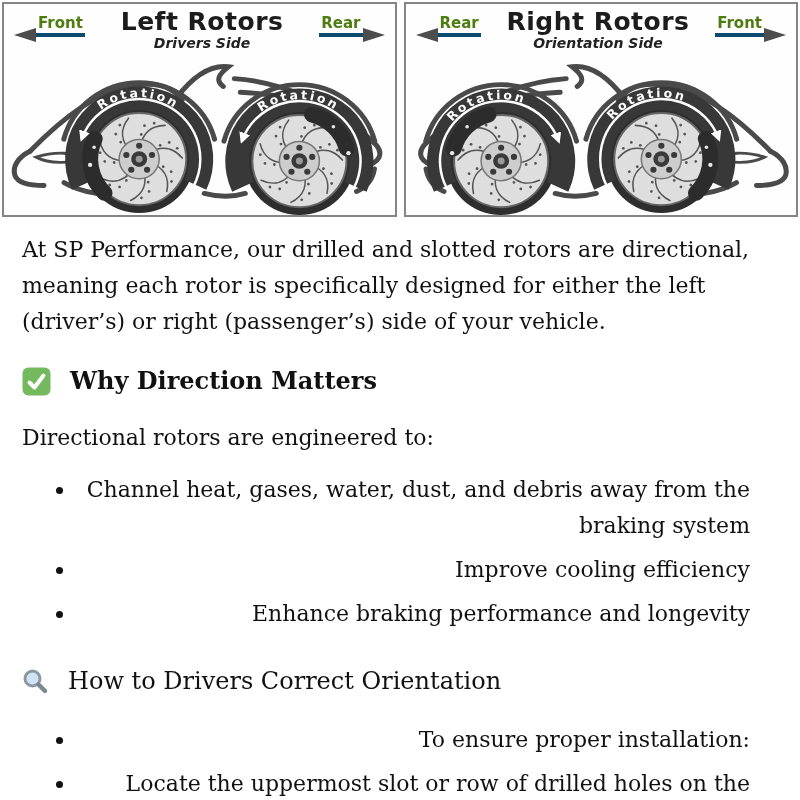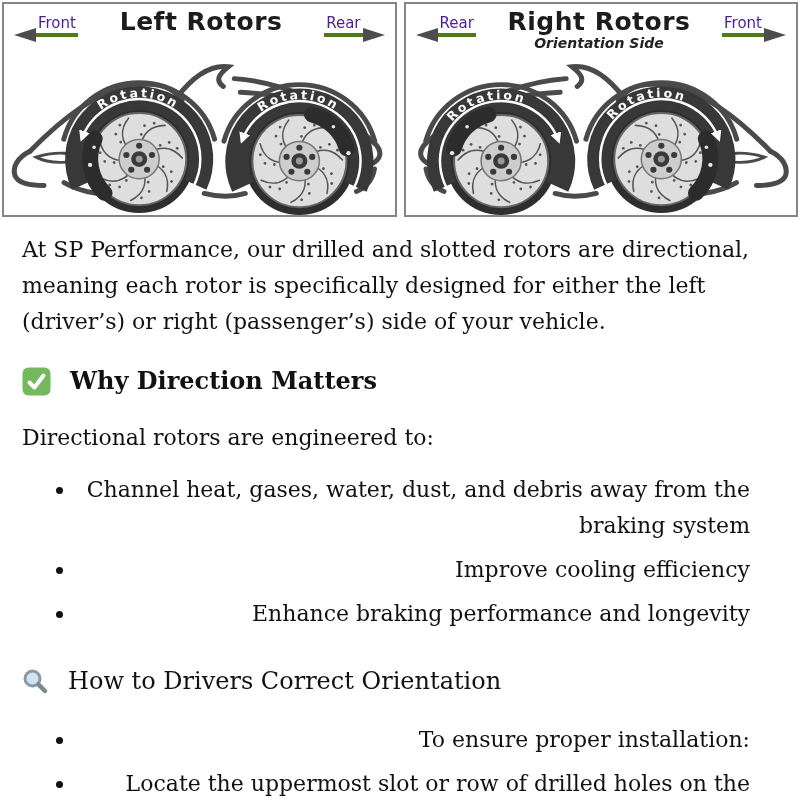--- a/index.html
+++ b/index.html
@@ -13,22 +13,22 @@
   .car-svg { position:absolute; inset:0; width:100%; height:100%; }
 
   .panel-head { position:absolute; top:5px; left:10px; right:10px;
                 display:flex; justify-content:space-between; align-items:flex-start;
                 font-family:"DejaVu Sans", sans-serif; }
   .titles { text-align:center; line-height:1; flex:1 1 auto; }
   .t1 { display:block; font-size:25px; font-weight:bold; color:#1c1c1c; letter-spacing:.5px; }
   .t2 { display:block; font-size:14px; font-weight:bold; font-style:italic; color:#222; margin-top:2px; }
 
   .dir { display:flex; align-items:flex-end; margin-top:6px; flex:0 0 auto; }
-  .dir .txt { font-size:15px; font-weight:normal; color:#4c1d95;
-              border-bottom:4px solid #4d7c0f; padding:0 2px 1px; line-height:1.1; }
+  .dir .txt { font-size:15px; font-weight:bold; color:#4d7c0f;
+              border-bottom:4px solid #0c4a6e; padding:0 2px 1px; line-height:1.1; }
   .tri { width:0; height:0; border-top:7px solid transparent; border-bottom:7px solid transparent; }
   .tri-l { border-right:22px solid #4d4d4d; margin-bottom:-5px; }
   .tri-r { border-left:22px solid #4d4d4d; margin-bottom:-5px; }
 
   .rot { font-family:"DejaVu Sans", sans-serif; font-size:12.5px; font-weight:bold;
          fill:#fff; letter-spacing:2.5px; }
 
   
   .content { padding:13px 22px 0; font-size:22px; line-height:36px; }
   .intro { margin:0 0 8px; max-width:752px; }
@@ -137,20 +137,21 @@
         </text>
       </svg>
 
       <div class="panel-head">
         <span class="dir">
           <span class="tri tri-l"></span>
           <span class="txt">Front</span>
         </span>
         <span class="titles">
           <span class="t1">Left Rotors</span>
+          <span class="t2">Drivers Side</span>
         </span>
         <span class="dir">
           <span class="txt">Rear</span>
           <span class="tri tri-r"></span>
         </span>
       </div>
     </div>
 
     <div class="panel">
       <svg class="car-svg" viewBox="0 0 390 215" preserveAspectRatio="none">

